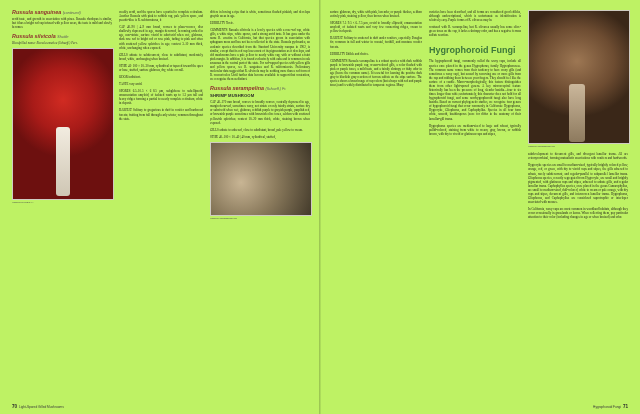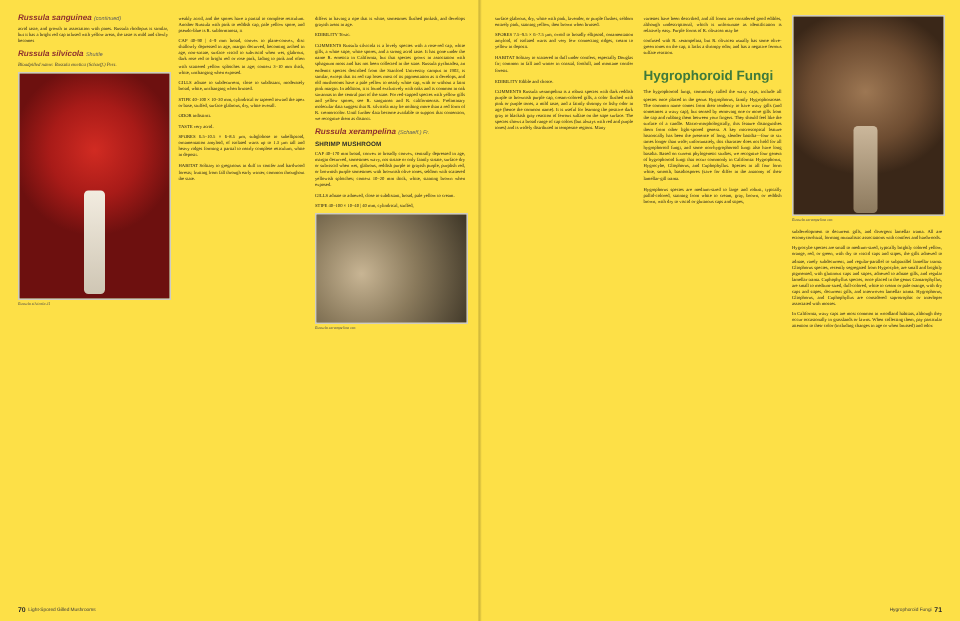--- a/index.html
+++ b/index.html
@@ -2,21 +2,21 @@
 <html><head>
 <meta charset="utf-8">
 <style>
   html,body{margin:0;padding:0;}
   body{
     width:640px;height:414px;overflow:hidden;
     background:#6b6b63;
     font-family:"Liberation Serif", serif;
   }
   .spread{position:relative;width:640px;height:414px;display:flex;}
-  .page{position:relative;background:#fde047;height:414px;box-sizing:border-box;}
+  .page{position:relative;background:#bef264;height:414px;box-sizing:border-box;}
   .page.left{width:320px;padding:10px 10px 0 12px;}
   .page.right{width:320px;padding:10px 12px 0 10px;}
   .gutter{position:absolute;left:319px;top:0;width:2px;height:414px;
     background:linear-gradient(to right,rgba(0,0,0,0.22),rgba(0,0,0,0.05));z-index:5;}
 
   .cols{display:flex;gap:7px;}
   .col{width:100px;}
 
   p{margin:0 0 3px 0;font-size:3.1px;line-height:1.32;text-align:justify;color:#1e1b18;}
 

